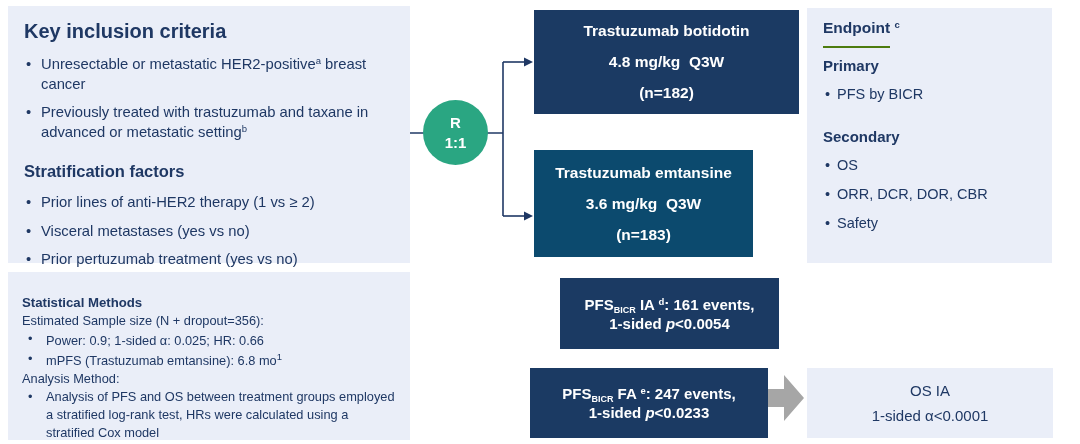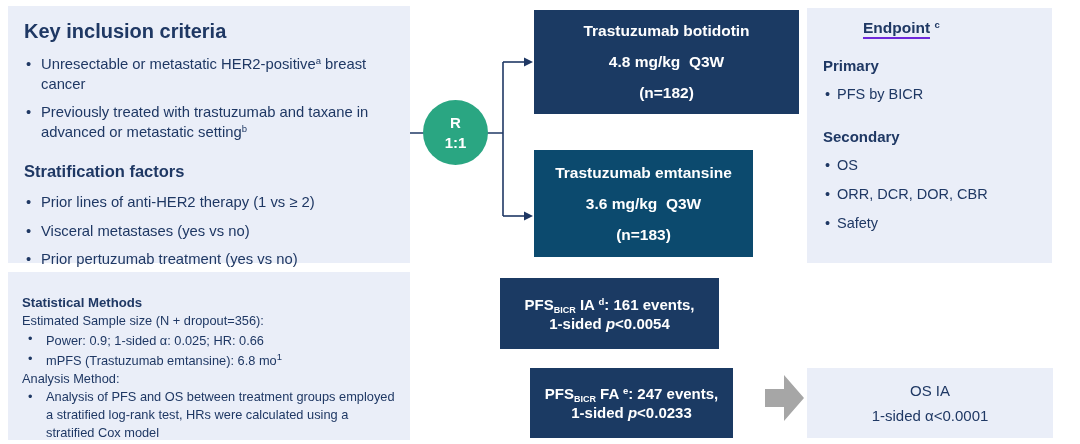--- a/index.html
+++ b/index.html
@@ -30,35 +30,35 @@
   ul.blt li::before{content:"\2022";position:absolute;left:2px;}
   
   #box-stats{left:8px;top:272px;width:402px;height:168px;padding:22px 12px 6px 14px;font-size:12.8px;line-height:1.4;}
   #box-stats .stat-title{font-weight:bold;font-size:13.2px;}
   ul.blt2{list-style:none;margin:0;padding:0;}
   ul.blt2 li{position:relative;padding-left:24px;}
   ul.blt2 li::before{content:"\2022";position:absolute;left:6px;}
   
   #arm-1{left:534px;top:10px;width:265px;height:104px;font-size:15.5px;gap:13px;}
   #arm-2{left:534px;top:150px;width:219px;height:107px;font-size:15.5px;gap:13px;}
-  #pfs-ia{left:500px;top:278px;width:219px;height:71px;font-size:15px;gap:0;}
-  #pfs-fa{left:530px;top:368px;width:203px;height:70px;font-size:15px;}
+  #pfs-ia{left:560px;top:278px;width:219px;height:71px;font-size:15px;gap:0;}
+  #pfs-fa{left:530px;top:368px;width:238px;height:70px;font-size:15px;}
   .pre{white-space:pre-wrap;}
   sub.sb{font-size:9px;vertical-align:-3px;letter-spacing:0;}
   sup.sp{font-size:9.5px;vertical-align:5px;}
   
   #rand-circle{
     position:absolute;left:423px;top:100px;width:65px;height:65px;border-radius:50%;
     background:#2aa682;color:#ffffff;font-weight:bold;font-size:15px;line-height:1.3;
     display:flex;flex-direction:column;justify-content:center;align-items:center;text-align:center;
   }
   
   #box-endpoint{left:807px;top:8px;width:245px;height:255px;padding:11px 12px 8px 16px;}
   #box-endpoint .ep-title{font-size:15.5px;font-weight:bold;}
-  #box-endpoint .ep-title .u{border-bottom:2px solid #6d28d9;padding-bottom:1px;margin-left:40px;}
+  #box-endpoint .ep-title .u{border-bottom:2px solid #4d7c0f;padding-bottom:10px;}
   #box-endpoint .ep-head{font-size:15px;font-weight:bold;margin-top:20px;}
   #box-endpoint ul.blt{font-size:14.5px;margin-top:11px;}
   #box-endpoint ul.blt li{padding-left:14px;margin-bottom:10px;}
   #box-endpoint .gap{margin-top:24px;}
   
   #box-osia{left:807px;top:368px;width:246px;height:70px;gap:8px;}
   
   #connectors{position:absolute;left:0;top:0;pointer-events:none;}
 </style>
 </head>

